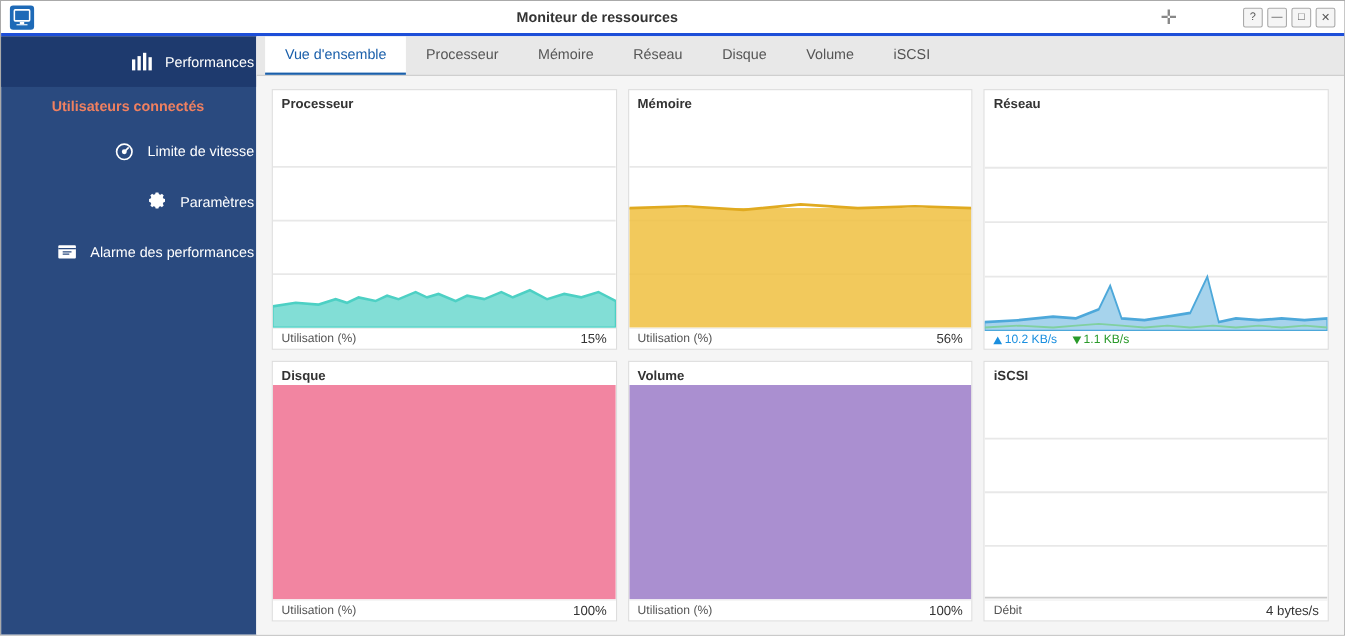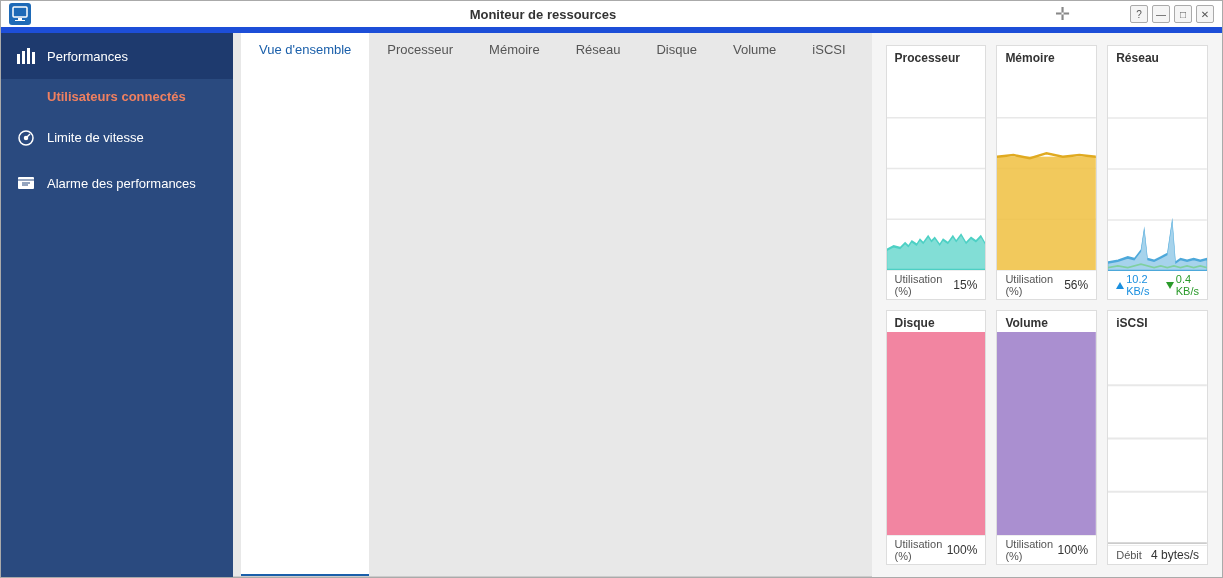--- a/index.html
+++ b/index.html
@@ -1,44 +1,44 @@
 <!DOCTYPE html>
 <html><head>
   <meta charset="utf-8">
   <style>
     * { box-sizing: border-box; margin: 0; padding: 0; }
     body { font-family: "Segoe UI", Arial, sans-serif; font-size: 12px; background: #f0f0f0; width: 1223px; height: 578px; overflow: hidden; }
 
     
     .window { width: 1223px; height: 578px; display: flex; flex-direction: column; border: 1px solid #aaa; background: #fff; }
     .titlebar {
-      height: 32px; background: #fff; border-bottom: 6px solid #1d4ed8;
+      height: 32px; background: #fff; border-bottom: 3px solid #1d4ed8;
       display: flex; align-items: center; justify-content: center; padding: 0 8px;
       user-select: none;
     }
     .titlebar-left { display: flex; align-items: center; gap: 6px; }
     .titlebar-icon { width: 22px; height: 22px; background: #1e6ab7; border-radius: 3px; display: flex; align-items: center; justify-content: center; }
     .titlebar-icon svg { fill: white; width: 16px; height: 16px; }
     .titlebar-title { font-size: 13px; font-weight: 600; color: #333; flex: 1; text-align: center; }
     .titlebar-controls { display: flex; gap: 4px; }
     .titlebar-btn { width: 18px; height: 18px; border: 1px solid #aaa; background: #f5f5f5; border-radius: 2px; cursor: pointer; font-size: 10px; display: flex; align-items: center; justify-content: center; color: #555; }
 
     
     .main-layout { display: flex; flex: 1; overflow: hidden; }
 
     
     .sidebar { width: 232px; background: #2a4a7f; display: flex; flex-direction: column; flex-shrink: 0; }
-    .sidebar-item { display: flex; align-items: center; gap: 10px; padding: 12px 14px; cursor: pointer; color: #fff; font-size: 13px; }
+    .sidebar-item { display: flex; align-items: center; gap: 10px; padding: 12px 2px; cursor: pointer; color: #fff; font-size: 13px; justify-content: flex-end; }
     .sidebar-item.active { background: #1e3a6e; }
     .sidebar-item-icon { width: 22px; height: 22px; display: flex; align-items: center; justify-content: center; flex-shrink: 0; }
     .sidebar-item-label { color: #fff; font-size: 13px; }
     .sidebar-sub-item { padding: 10px 14px 10px 46px; cursor: pointer; color: #f08060; font-size: 13px; font-weight: bold; }
 
     
-    .content { flex: 1; display: flex; flex-direction: row; background: #f5f5f5; overflow: hidden; }
+    .content { flex: 1; display: flex; flex-direction: column; background: #f5f5f5; overflow: hidden; }
 
     
     .tab-bar { background: #e8e8e8; border-bottom: 1px solid #ccc; display: flex; padding: 0 8px; }
     .tab { padding: 9px 18px; cursor: pointer; font-size: 13px; color: #555; border-bottom: 2px solid transparent; white-space: nowrap; }
     .tab.active { color: #1a5faa; border-bottom: 2px solid #1a5faa; background: #fff; }
 
     
     .dashboard { flex: 1; padding: 12px 14px; display: grid; grid-template-columns: 1fr 1fr 1fr; grid-template-rows: 1fr 1fr; gap: 10px; overflow: hidden; }
 
     
@@ -107,20 +107,29 @@
         <div class="sidebar-item-icon">
           <svg width="20" height="20" viewBox="0 0 20 20" fill="none" stroke="white" stroke-width="1.5">
               <circle cx="10" cy="11" r="7"></circle>
               <line x1="10" y1="11" x2="14" y2="7"></line>
               <circle cx="10" cy="11" r="1.5" fill="white"></circle>
             </svg>
         </div>
         <span class="sidebar-item-label">Limite de vitesse</span>
       </div>
 
+      <div class="sidebar-item">
+        <div class="sidebar-item-icon">
+          <svg width="20" height="20" viewBox="0 0 20 20" fill="white">
+              <path d="M10 7a3 3 0 100 6 3 3 0 000-6zm0 2a1 1 0 110 2 1 1 0 010-2z"></path>
+              <path d="M8.5 2l-.5 1.5-1.5.5-1.2-.9L3.6 4.8l.9 1.2-.5 1.5L2.5 8v2.5l1.5.5.5 1.5-.9 1.2 1.7 1.7 1.2-.9 1.5.5.5 1.5H11l.5-1.5 1.5-.5 1.2.9 1.7-1.7-.9-1.2.5-1.5 1.5-.5V8l-1.5-.5-.5-1.5.9-1.2-1.7-1.7-1.2.9-1.5-.5L11 2z"></path>
+            </svg>
+        </div>
+        <span class="sidebar-item-label">Paramètres</span>
+      </div>
 
       <div class="sidebar-item">
         <div class="sidebar-item-icon">
           <svg width="20" height="20" viewBox="0 0 20 20" fill="white">
               <rect x="2" y="4" width="16" height="12" rx="1"></rect>
               <line x1="2" y1="7" x2="18" y2="7" stroke="#2a4a7f" stroke-width="1"></line>
               <line x1="6" y1="10" x2="14" y2="10" stroke="#2a4a7f" stroke-width="1"></line>
               <line x1="6" y1="12" x2="12" y2="12" stroke="#2a4a7f" stroke-width="1"></line>
             </svg>
         </div>
@@ -191,21 +200,21 @@
               <path d="M0,118 L30,117 L60,118 L80,117 L100,116 L120,117 L140,118 L160,117 L180,118 L200,117 L220,118 L240,117 L260,118 L280,117 L300,118" fill="none" stroke="#80d0a0" stroke-width="1"></path>
             </svg>
           </div>
           <div class="net-footer">
             <span class="net-up">
               <span class="arrow-up"></span>
               <span>10.2 KB/s</span>
             </span>
             <span class="net-down">
               <span class="arrow-down"></span>
-              <span>0.4 KB/s</span>
+              <span>1.1 KB/s</span>
             </span>
           </div>
         </div>
 
         <div class="chart-card">
           <div class="chart-title">Disque</div>
           <div class="chart-body">
             <svg class="chart-svg" viewBox="0 0 300 120" preserveAspectRatio="none">
 
               <rect x="0" y="0" width="300" height="120" fill="#f07090" fill-opacity="0.85"></rect>

